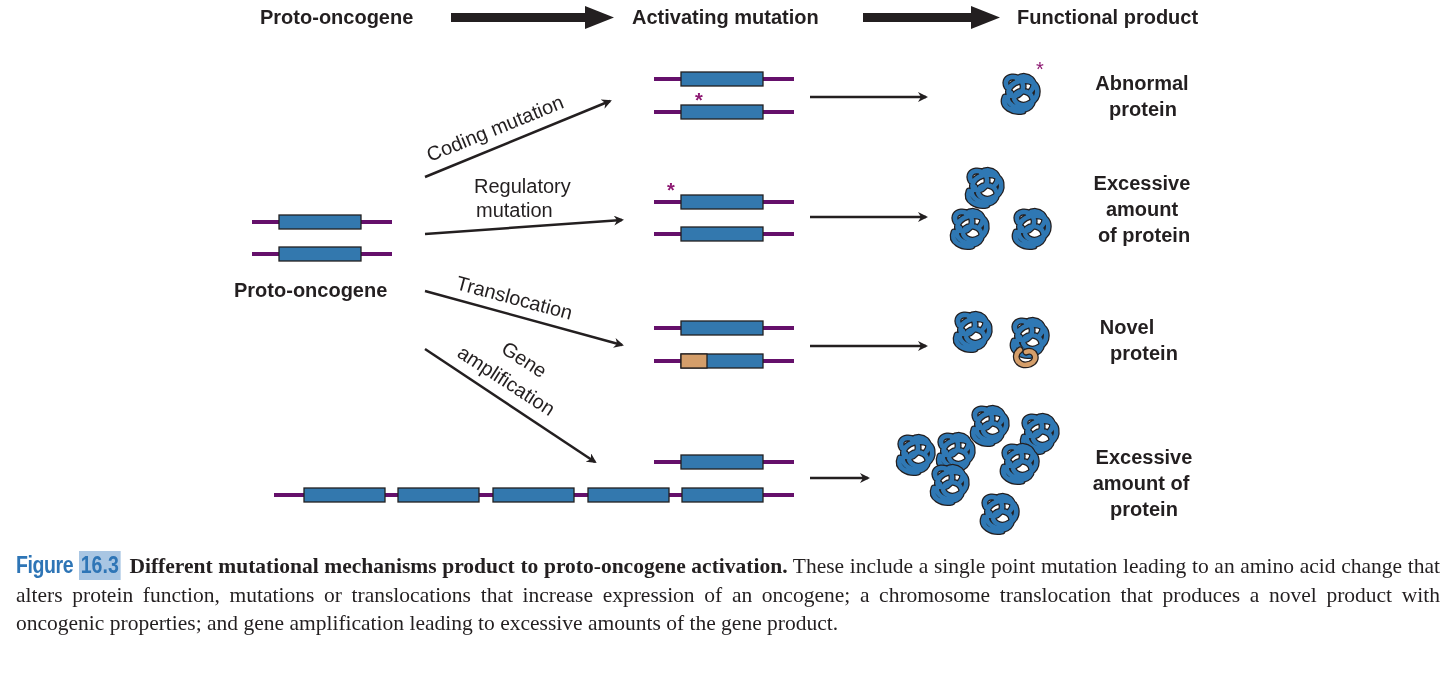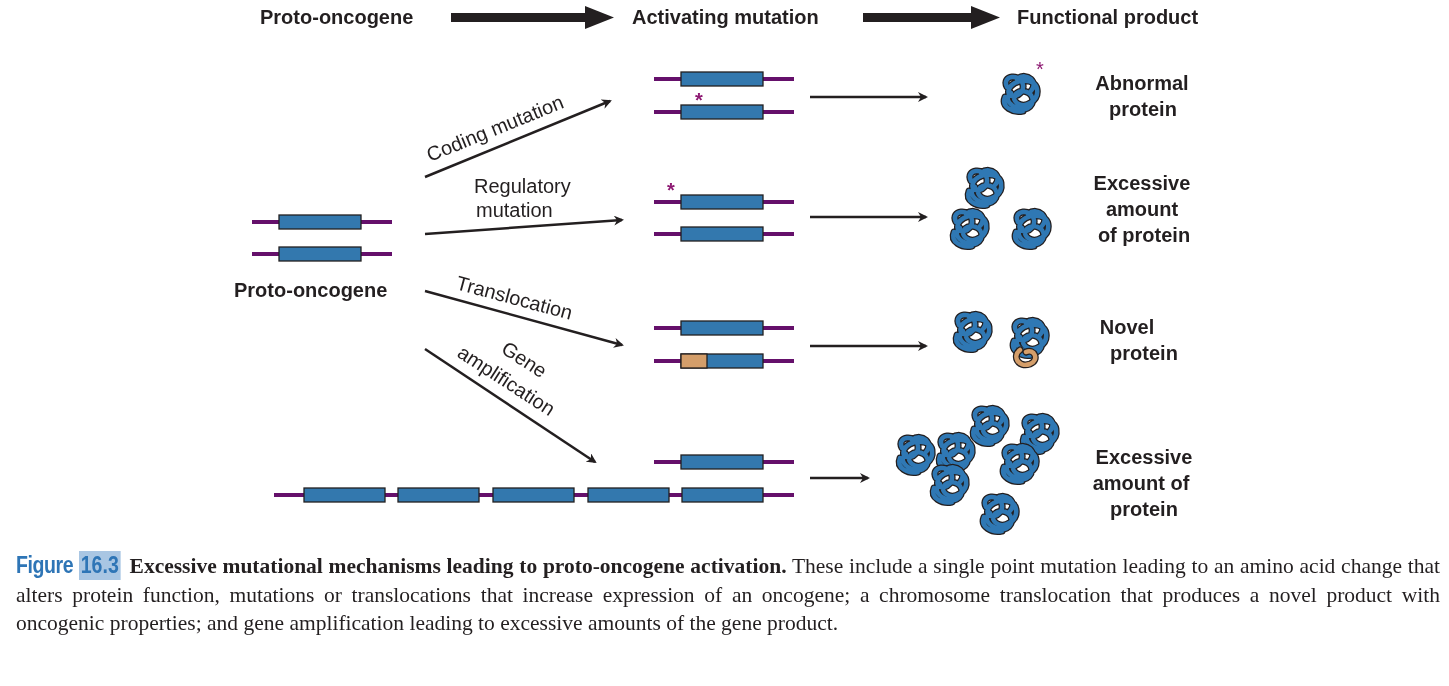--- a/index.html
+++ b/index.html
@@ -127,15 +127,15 @@
     <use href="#blob" x="1000" y="513"></use>
   </g>
   <text class="out" x="1144" y="464" text-anchor="middle">Excessive</text>
   <text class="out" x="1141" y="490" text-anchor="middle">amount of</text>
   <text class="out" x="1144" y="516" text-anchor="middle">protein</text>
 </svg>
 
 <div class="caption">
   <span class="cap-fig">Figure</span>
   <span class="cap-num">16.3</span>
-  <span class="cap-title">Excessive mutational mechanisms leading to proto-oncogene activation.</span>
+  <span class="cap-title">Different mutational mechanisms product to proto-oncogene activation.</span>
   <span>These include a single point mutation leading to an amino acid change that alters protein function, mutations or translocations that increase expression of an oncogene; a chromosome translocation that produces a novel product with oncogenic properties; and gene amplification leading to excessive amounts of the gene product.</span>
 </div>
 
 </body></html>

